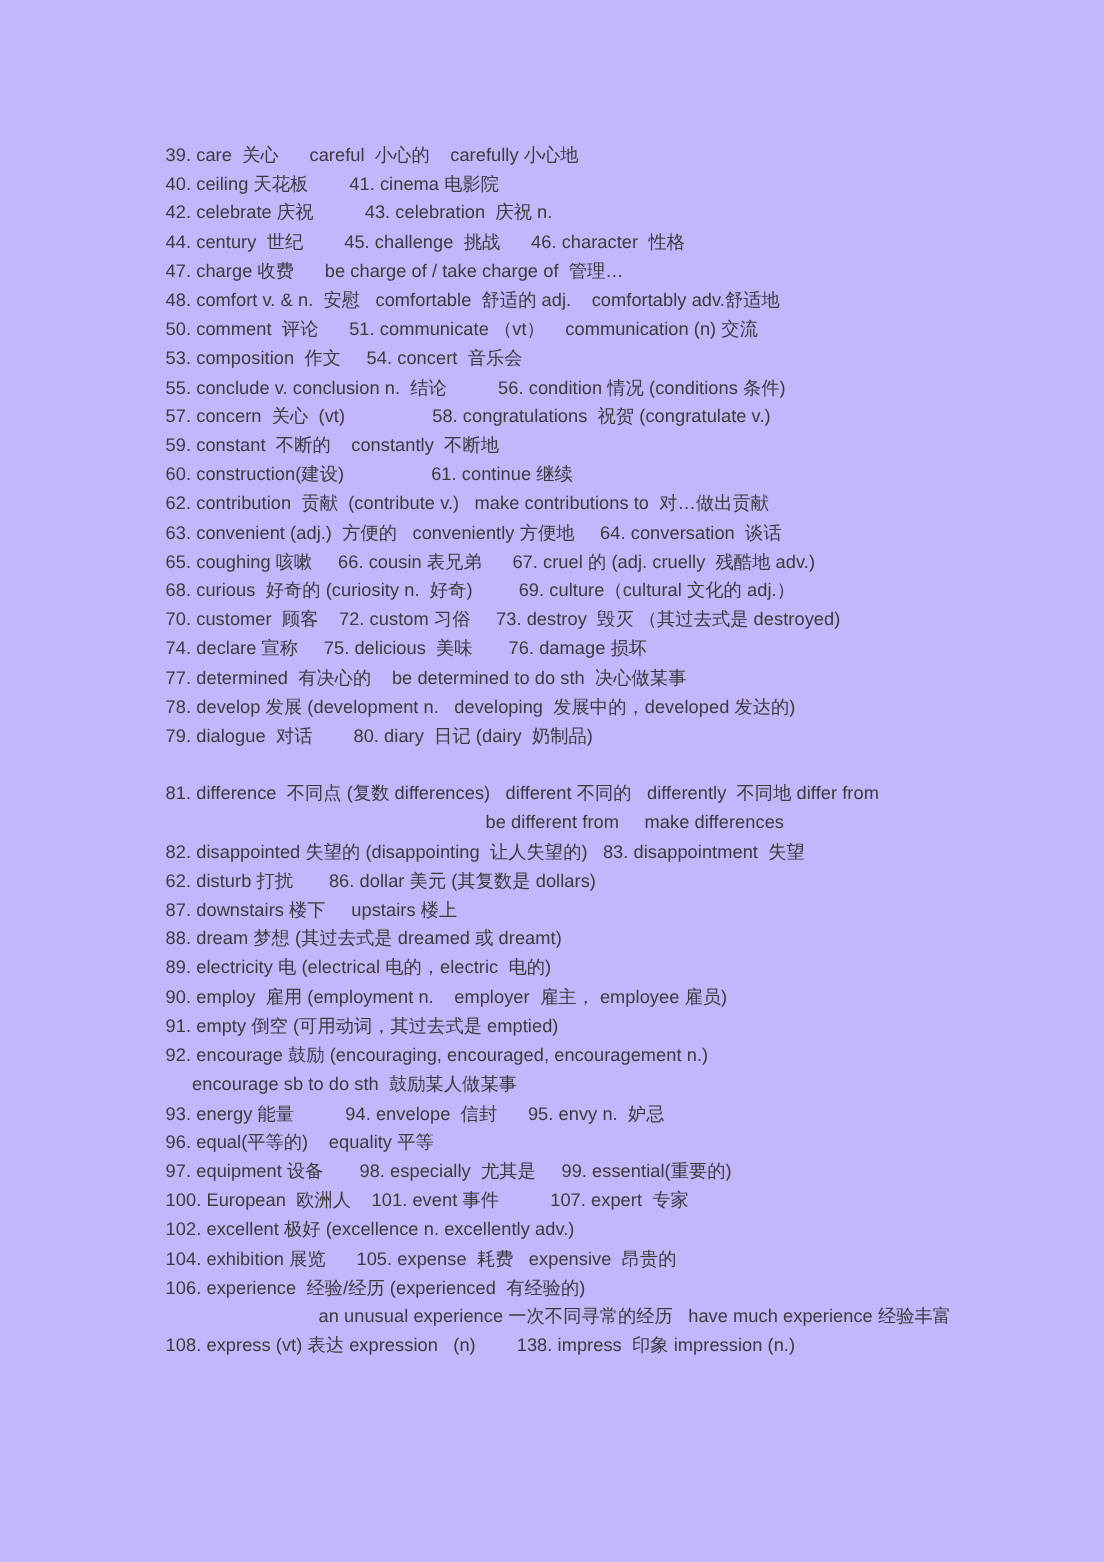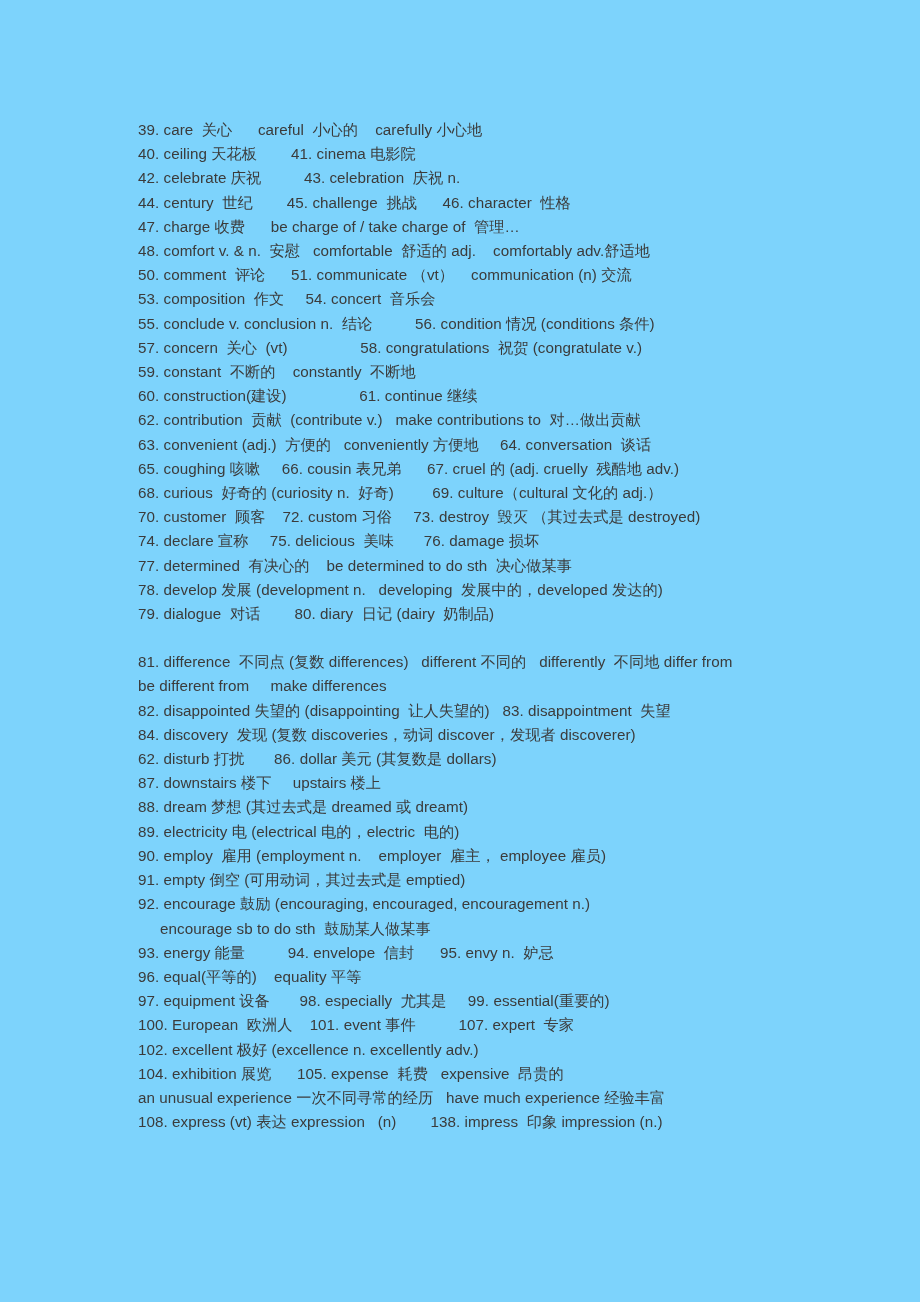--- a/index.html
+++ b/index.html
@@ -13,21 +13,21 @@
     font-family: "Liberation Sans", "DejaVu Sans", sans-serif;
     color: #3a3a3a;
     -webkit-font-smoothing: antialiased;
   }
   #page {
     position: relative;
     width: 920px;
     height: 1302px;
     box-sizing: border-box;
     padding: 118px 0 0 138px;
-    background: #7dd3fc;
+    background: #c4b5fd;
   }
   .wordlist {
     margin: 0;
     padding: 0;
     list-style: none;
   }
   .entry {
     font-size: 15.2px;
     line-height: 24.2px;
     white-space: pre-wrap;
@@ -41,20 +41,21 @@
     text-indent: 0;
     margin-top: 24px;
   }
   
   .entry.indented {
     padding-left: 22px;
   }
   
   .entry.nonum {
     padding-left: 0;
+    text-align: center;
   }
 </style>
 </head>
 <body>
 
 <div id="page">
   <div class="wordlist">
 
     <div class="entry">39. care  关心      careful  小心的    carefully 小心地</div>
     <div class="entry">40. ceiling 天花板        41. cinema 电影院</div>
@@ -73,32 +74,32 @@
     <div class="entry">65. coughing 咳嗽     66. cousin 表兄弟      67. cruel 的 (adj. cruelly  残酷地 adv.)</div>
     <div class="entry">68. curious  好奇的 (curiosity n.  好奇)         69. culture（cultural 文化的 adj.）</div>
     <div class="entry">70. customer  顾客    72. custom 习俗     73. destroy  毁灭 （其过去式是 destroyed)</div>
     <div class="entry">74. declare 宣称     75. delicious  美味       76. damage 损坏</div>
     <div class="entry">77. determined  有决心的    be determined to do sth  决心做某事</div>
     <div class="entry">78. develop 发展 (development n.   developing  发展中的，developed 发达的)</div>
     <div class="entry">79. dialogue  对话        80. diary  日记 (dairy  奶制品)</div>
     <div class="entry wrap">81. difference  不同点 (复数 differences)   different 不同的   differently  不同地 differ from</div>
     <div class="entry nonum">be different from     make differences</div>
     <div class="entry">82. disappointed 失望的 (disappointing  让人失望的)   83. disappointment  失望</div>
-    <div class="entry">84. discovery  发现 (复数 discoveries，动词 discover，发现者 discoverer)</div>
     <div class="entry">62. disturb 打扰       86. dollar 美元 (其复数是 dollars)</div>
     <div class="entry">87. downstairs 楼下     upstairs 楼上</div>
     <div class="entry">88. dream 梦想 (其过去式是 dreamed 或 dreamt)</div>
     <div class="entry">89. electricity 电 (electrical 电的，electric  电的)</div>
     <div class="entry">90. employ  雇用 (employment n.    employer  雇主， employee 雇员)</div>
     <div class="entry">91. empty 倒空 (可用动词，其过去式是 emptied)</div>
     <div class="entry">92. encourage 鼓励 (encouraging, encouraged, encouragement n.)</div>
     <div class="entry indented">encourage sb to do sth  鼓励某人做某事</div>
     <div class="entry">93. energy 能量          94. envelope  信封      95. envy n.  妒忌</div>
     <div class="entry">96. equal(平等的)    equality 平等</div>
     <div class="entry">97. equipment 设备       98. especially  尤其是     99. essential(重要的)</div>
     <div class="entry">100. European  欧洲人    101. event 事件          107. expert  专家</div>
     <div class="entry">102. excellent 极好 (excellence n. excellently adv.)</div>
     <div class="entry">104. exhibition 展览      105. expense  耗费   expensive  昂贵的</div>
+    <div class="entry">106. experience  经验/经历 (experienced  有经验的)</div>
     <div class="entry nonum">an unusual experience 一次不同寻常的经历   have much experience 经验丰富</div>
     <div class="entry">108. express (vt) 表达 expression   (n)        138. impress  印象 impression (n.)</div>
 
   </div>
 </div>
 
 </body></html>

